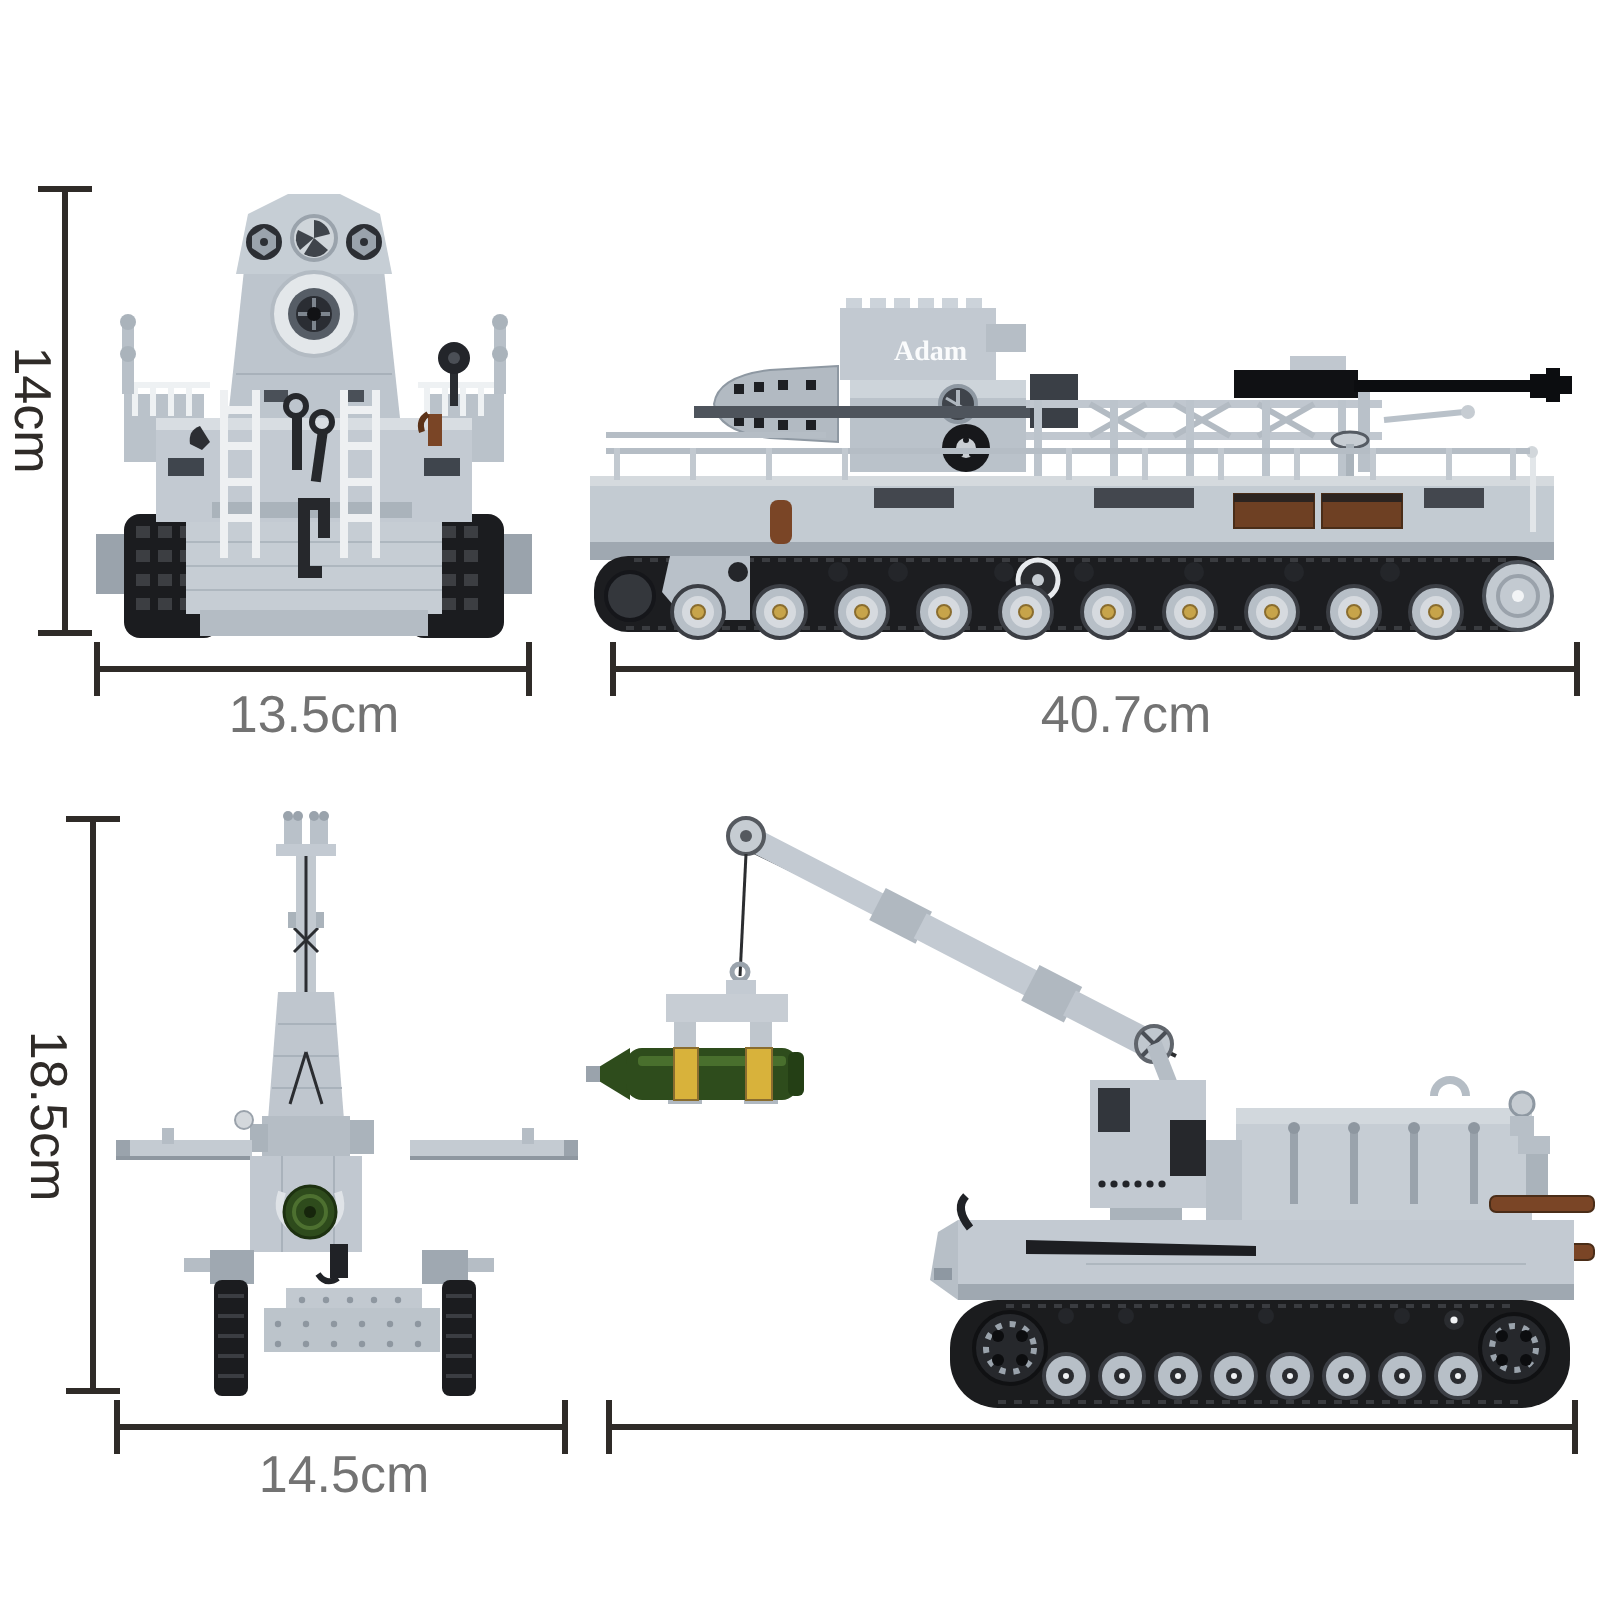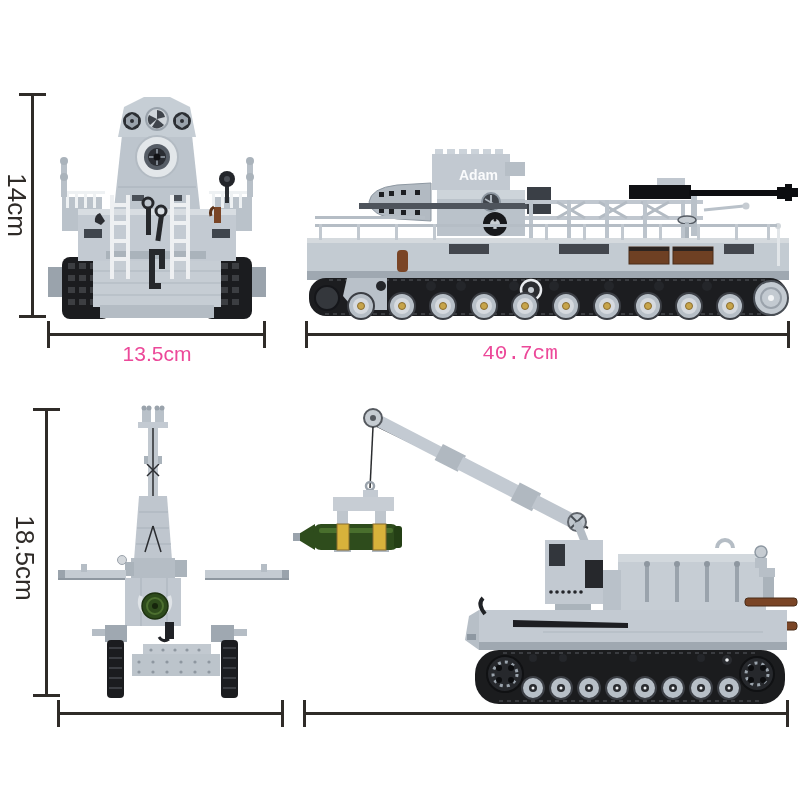--- a/index.html
+++ b/index.html
@@ -1,20 +1,20 @@
 <!DOCTYPE html>
 <html><head>
 <meta charset="utf-8">
 <style>
   html,body{margin:0;padding:0;background:#fff;}
   .canvas{position:relative;width:800px;height:800px;background:#ffffff;overflow:hidden;
           font-family:"Liberation Sans",sans-serif;}
   .illus{position:absolute;}
   .dim{position:absolute;background:#2f2b28;}
-  .dim-label{position:absolute;font-size:21px;color:#ec4899;white-space:nowrap;
+  .dim-label{position:absolute;font-size:26px;color:#737373;white-space:nowrap;
              transform:translateX(-50%);letter-spacing:0px;}
   .dim-label-v{position:absolute;font-size:26px;color:#2f2b28;white-space:nowrap;
              transform:translate(-50%,-50%) rotate(90deg);}
   svg{display:block;}
 </style>
 </head>
 <body>
 
 <div class="canvas">
 
@@ -24,30 +24,31 @@
   <div class="dim-label-v" style="left:16px;top:205px;">14cm</div>
 
   <div class="dim" style="left:47px;top:333px;width:219px;height:3px;"></div>
   <div class="dim" style="left:47px;top:321px;width:3px;height:27px;"></div>
   <div class="dim" style="left:263px;top:321px;width:3px;height:27px;"></div>
   <div class="dim-label" style="left:157px;top:342px;">13.5cm</div>
 
   <div class="dim" style="left:305px;top:333px;width:485px;height:3px;"></div>
   <div class="dim" style="left:305px;top:321px;width:3px;height:27px;"></div>
   <div class="dim" style="left:787px;top:321px;width:3px;height:27px;"></div>
-  <div class="dim-label" style="left:520px;top:342px;font-family:Liberation Mono, monospace;">40.7cm</div>
+  <div class="dim-label" style="left:563px;top:342px;">40.7cm</div>
 
   <div class="dim" style="left:45px;top:408px;width:3px;height:289px;"></div>
   <div class="dim" style="left:33px;top:408px;width:27px;height:3px;"></div>
   <div class="dim" style="left:33px;top:694px;width:27px;height:3px;"></div>
   <div class="dim-label-v" style="left:24px;top:558px;">18.5cm</div>
 
   <div class="dim" style="left:57px;top:712px;width:227px;height:3px;"></div>
   <div class="dim" style="left:57px;top:700px;width:3px;height:27px;"></div>
   <div class="dim" style="left:281px;top:700px;width:3px;height:27px;"></div>
+  <div class="dim-label" style="left:172px;top:722px;">14.5cm</div>
 
   <div class="dim" style="left:303px;top:712px;width:486px;height:3px;"></div>
   <div class="dim" style="left:303px;top:700px;width:3px;height:27px;"></div>
   <div class="dim" style="left:786px;top:700px;width:3px;height:27px;"></div>
 
   <div class="illus" style="left:48px;top:91px;">
   <svg width="220" height="232" viewBox="0 0 220 232">
 
     <g>
       <rect x="0" y="176" width="15" height="30" fill="#9aa3ac"></rect>
@@ -185,21 +186,21 @@
     </g>
 
     <path d="M52,122 q-6,2 -5,9 l6,3 4,-4 Z" fill="#2c2e33"></path>
     <g>
       <rect x="166" y="116" width="7" height="16" fill="#7a4526"></rect>
       <path d="M166,116 q-5,3 -3,9" stroke="#5c3319" stroke-width="3" fill="none"></path>
     </g>
   </svg>
   </div>
 
-  <div class="illus" style="left:299px;top:140px;">
+  <div class="illus" style="left:287px;top:140px;font-family:Liberation Serif, serif;">
   <svg width="500" height="185" viewBox="0 0 500 185">
     <defs>
       <g id="kw">
         <circle r="13" fill="#b7bfc7" stroke="#3b3e44" stroke-width="2"></circle>
         <circle r="8" fill="#d6dadf"></circle>
         <circle r="3.5" fill="#c7a44a" stroke="#8a6d2f" stroke-width="1"></circle>
       </g>
     </defs>
 
     <g>

